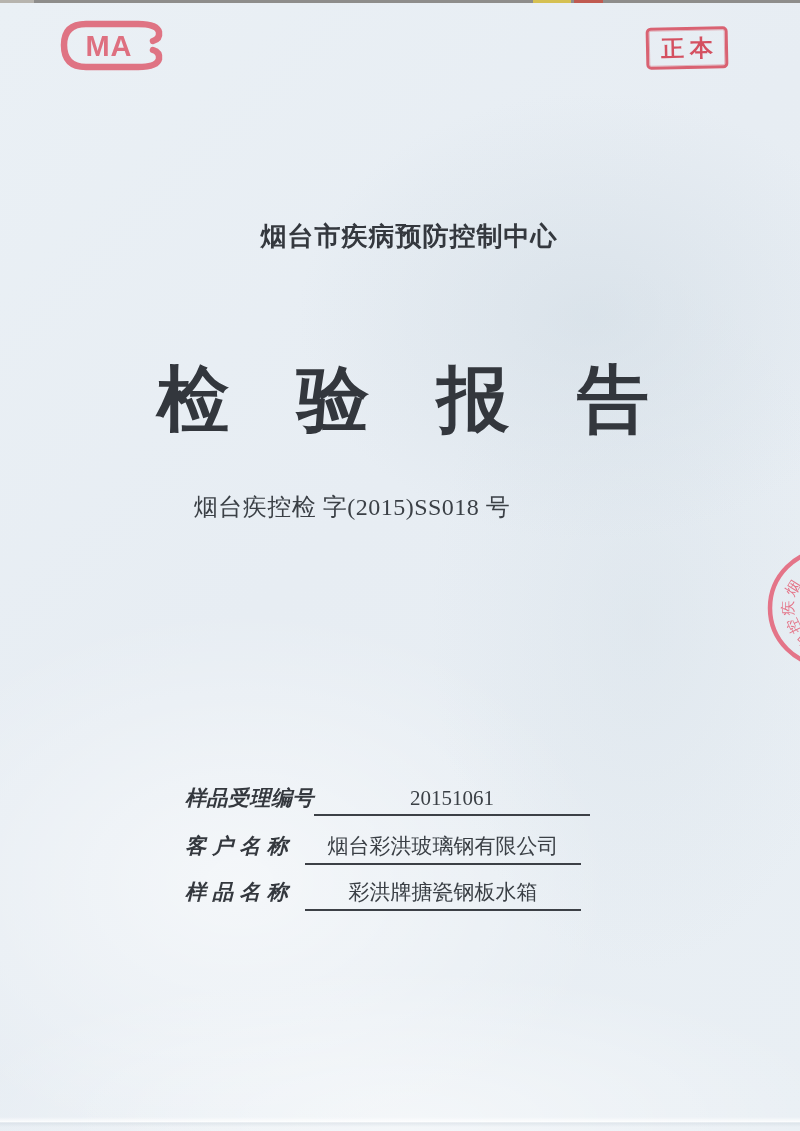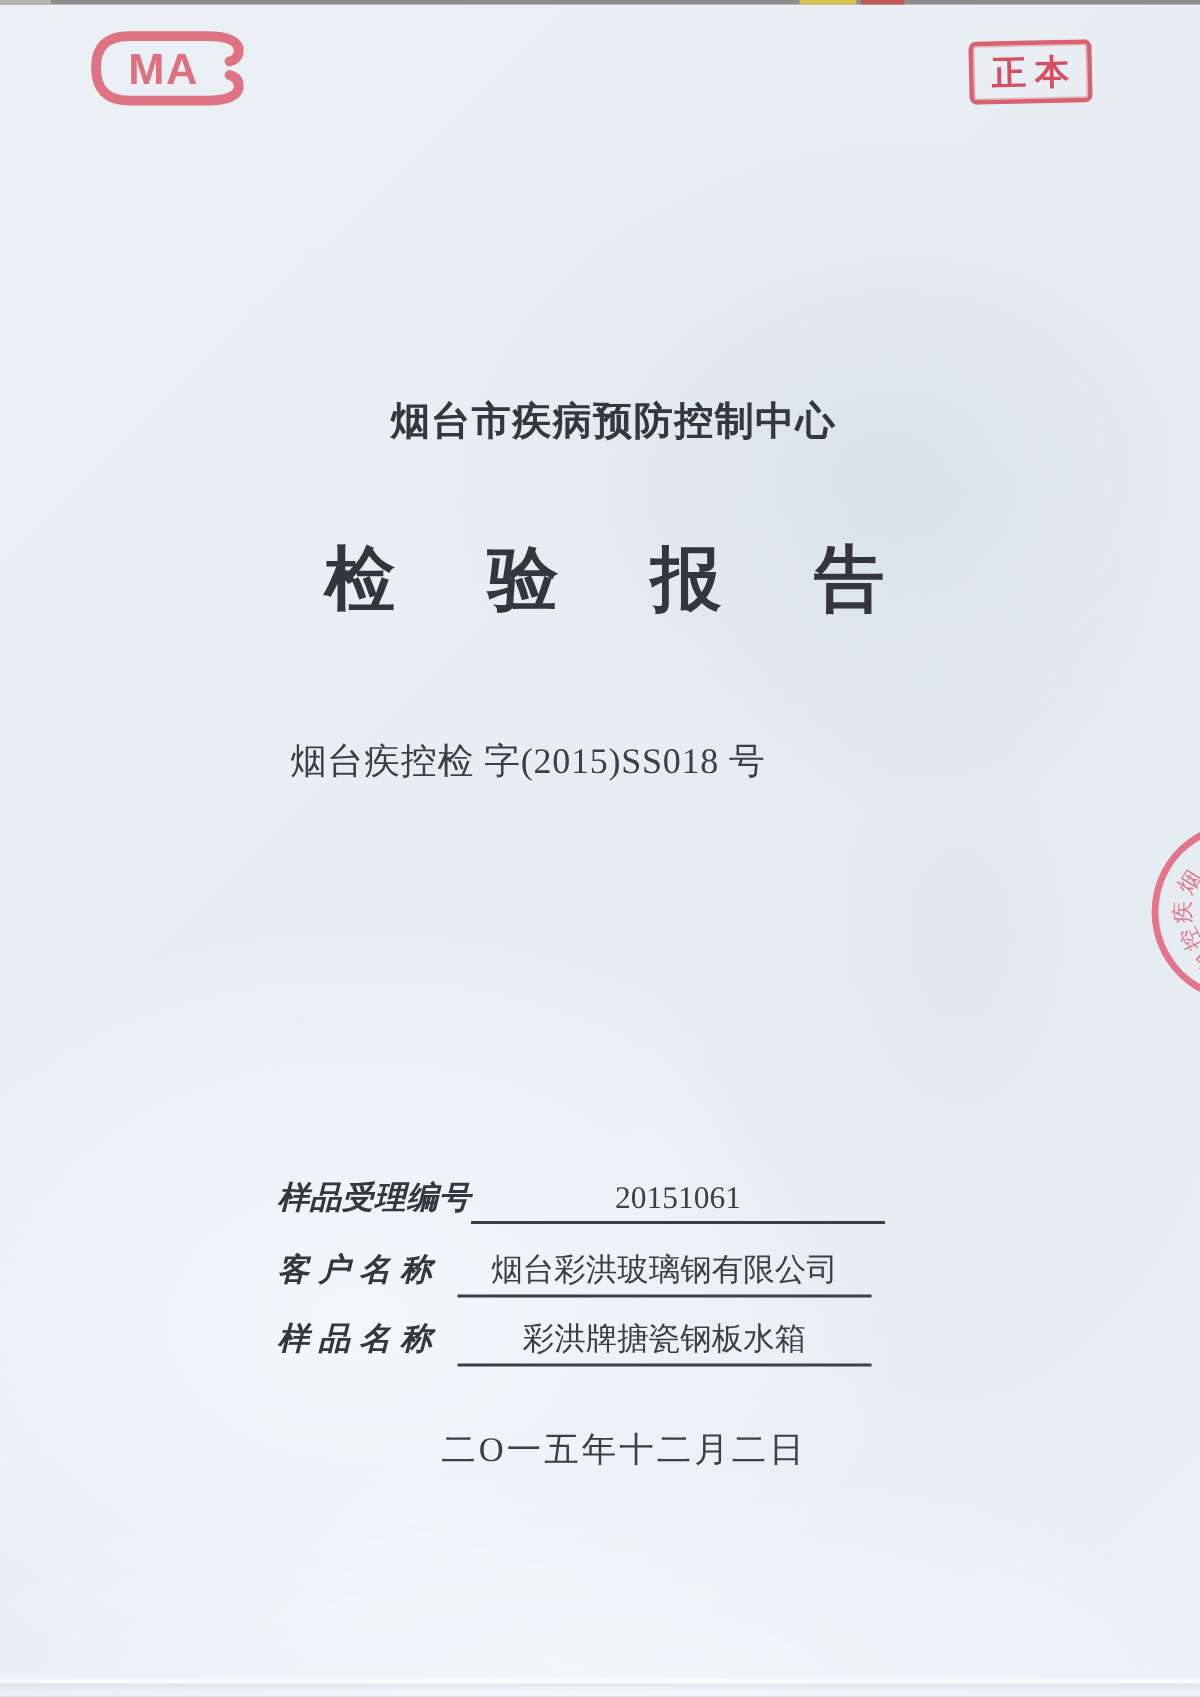--- a/index.html
+++ b/index.html
@@ -37,26 +37,26 @@
     position:absolute;left:646px;top:27px;width:76px;height:36px;
     border:3px solid rgba(214,73,90,0.85);border-radius:5px;
     transform:rotate(-1.2deg);
     display:flex;align-items:center;justify-content:space-around;
     color:rgba(210,62,80,0.9);font-size:23px;font-weight:bold;
     box-shadow:inset 0 0 0 1px rgba(214,73,90,0.35);
   }
   .org-name{
     position:absolute;top:219px;left:0;width:800px;
     text-align:center;padding-left:18px;box-sizing:border-box;
-    font-size:26px;font-weight:bold;letter-spacing:1px;color:#34383e;margin-top:44px;
+    font-size:26px;font-weight:bold;letter-spacing:1px;color:#34383e;
   }
   .report-title{
     position:absolute;top:363px;left:0;width:800px;margin:0;
     text-align:center;padding-left:8px;box-sizing:border-box;
-    font-size:47px;font-weight:bold;word-spacing:46px;letter-spacing:2px;
+    font-size:72px;font-weight:bold;word-spacing:46px;letter-spacing:2px;
     color:#33373d;line-height:1.05;
   }
   .doc-number{
     position:absolute;top:491px;left:0;width:684px;
     text-align:center;padding-left:20px;box-sizing:border-box;
     font-size:24px;letter-spacing:0.5px;color:#3b4046;
   }
   
   .round-seal{position:absolute;left:766px;top:546px;width:140px;height:130px;opacity:.88;}
   
@@ -125,16 +125,15 @@
     <div class="field-row">
       <span class="field-label">客 户 名 称</span>
       <span class="field-value">烟台彩洪玻璃钢有限公司</span>
     </div>
     <div class="field-row">
       <span class="field-label">样 品 名 称</span>
       <span class="field-value">彩洪牌搪瓷钢板水箱</span>
     </div>
   </div>
 
-  <div class="report-date">二O一五年十二月二日</div>
 
   <div class="crease-bottom"></div>
 </div>
 
 </body></html>

